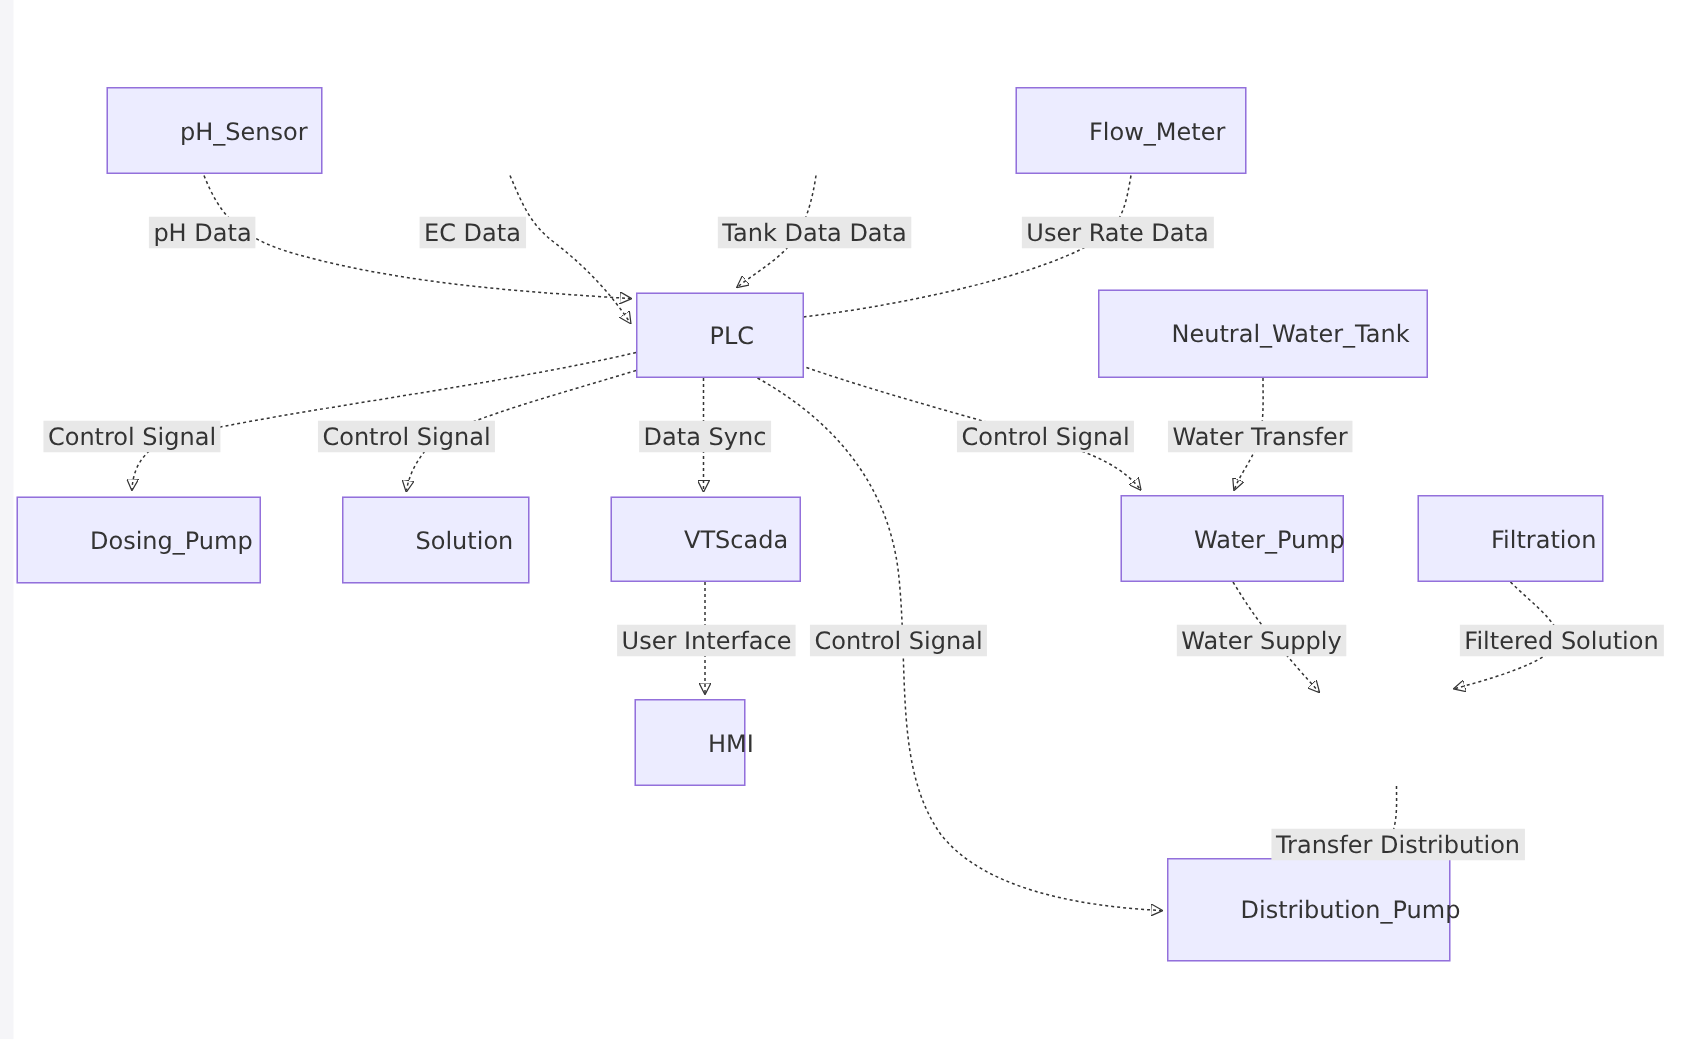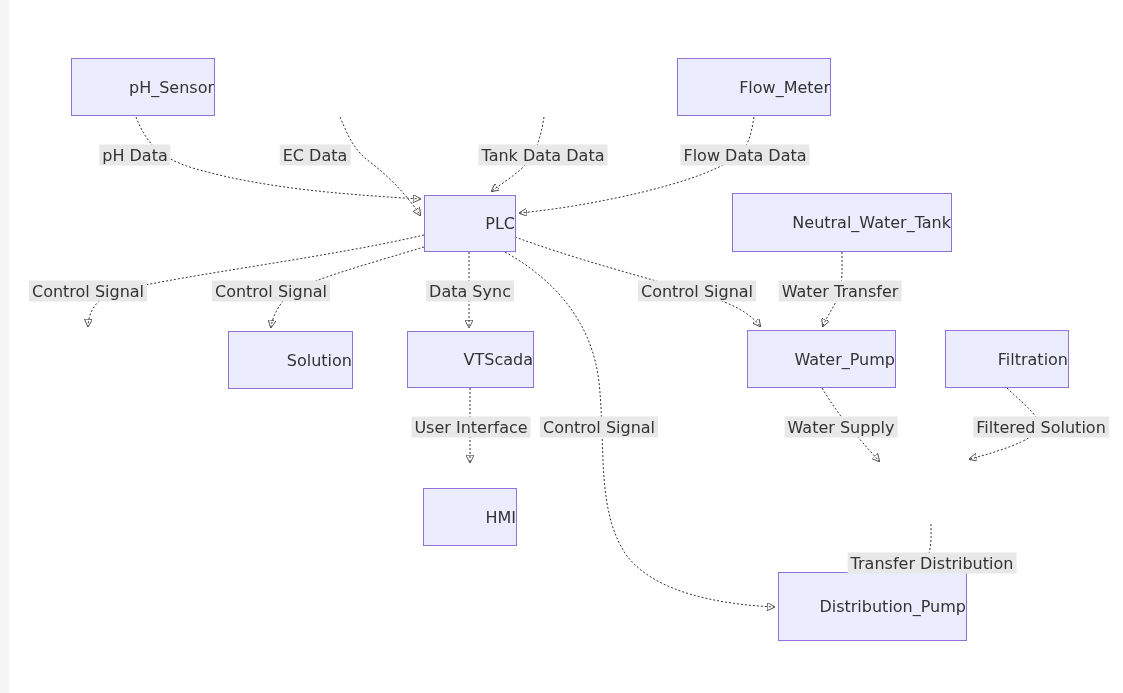--- a/index.html
+++ b/index.html
@@ -30,21 +30,21 @@
   .edges-svg path{
     fill:none;
     stroke:var(--edge-color);
     stroke-width:1px;
     stroke-dasharray:2 2;
   }
   .node{
     position:absolute;
     background:var(--node-fill);
     border:1px solid var(--node-border);
-    display:flex;align-items:center;justify-content:flex-end;
+    display:flex;align-items:center;justify-content:flex-start;
     font-size:16px;
     color:var(--text-color);
     padding-left:48px;
   }
   .edge-label{
     position:absolute;
     transform:translate(-50%,-50%);
     background:var(--edge-label-bg);
     color:var(--text-color);
     font-size:16px;
@@ -81,49 +81,52 @@
     <path marker-end="url(#arrow)" d="M 1007 388 C 1019 400, 1033 410, 1039 422 C 1045 436, 1008 449, 970 459"></path>
     <path marker-end="url(#arrow)" d="M 931 524 C 931 537, 932 549, 926 561 C 919 574, 909 586, 902 596"></path>
   </svg>
 
   <div class="node" style="left:71px;top:58px;width:144px;height:58px">
     <span>pH_Sensor</span>
   </div>
   <div class="node" style="left:677px;top:58px;width:154px;height:58px">
     <span>Flow_Meter</span>
   </div>
-  <div class="node" style="left:424px;top:195px;width:92px;height:57px">
+  <div class="node" style="left:424px;top:195px;width:112px;height:57px">
     <span>PLC</span>
   </div>
   <div class="node" style="left:732px;top:193px;width:220px;height:59px">
     <span>Neutral_Water_Tank</span>
+  </div>
+  <div class="node" style="left:11px;top:331px;width:163px;height:58px">
+    <span>Dosing_Pump</span>
   </div>
   <div class="node" style="left:228px;top:331px;width:125px;height:58px">
     <span>Solution</span>
   </div>
   <div class="node" style="left:747px;top:330px;width:149px;height:58px">
     <span>Water_Pump</span>
   </div>
   <div class="node" style="left:407px;top:331px;width:127px;height:57px">
     <span>VTScada</span>
   </div>
   <div class="node" style="left:945px;top:330px;width:124px;height:58px">
     <span>Filtration</span>
   </div>
-  <div class="node" style="left:423px;top:488px;width:94px;height:58px">
+  <div class="node" style="left:423px;top:466px;width:74px;height:58px">
     <span>HMI</span>
   </div>
   <div class="node" style="left:778px;top:572px;width:189px;height:69px">
     <span>Distribution_Pump</span>
   </div>
 
   <div class="edge-label" style="left:135px;top:155px">pH Data</div>
   <div class="edge-label" style="left:315px;top:155px">EC Data</div>
   <div class="edge-label" style="left:543px;top:155px">Tank Data Data</div>
-  <div class="edge-label" style="left:745px;top:155px">Flow Data Data</div>
+  <div class="edge-label" style="left:745px;top:155px">User Rate Data</div>
   <div class="edge-label" style="left:88px;top:291px">Control Signal</div>
   <div class="edge-label" style="left:271px;top:291px">Control Signal</div>
   <div class="edge-label" style="left:470px;top:291px">Data Sync</div>
   <div class="edge-label" style="left:697px;top:291px">Control Signal</div>
   <div class="edge-label" style="left:840px;top:291px">Water Transfer</div>
   <div class="edge-label" style="left:471px;top:427px">User Interface</div>
   <div class="edge-label" style="left:599px;top:427px">Control Signal</div>
   <div class="edge-label" style="left:841px;top:427px">Water Supply</div>
   <div class="edge-label" style="left:1041px;top:427px">Filtered Solution</div>
   <div class="edge-label" style="left:932px;top:563px">Transfer Distribution</div>

